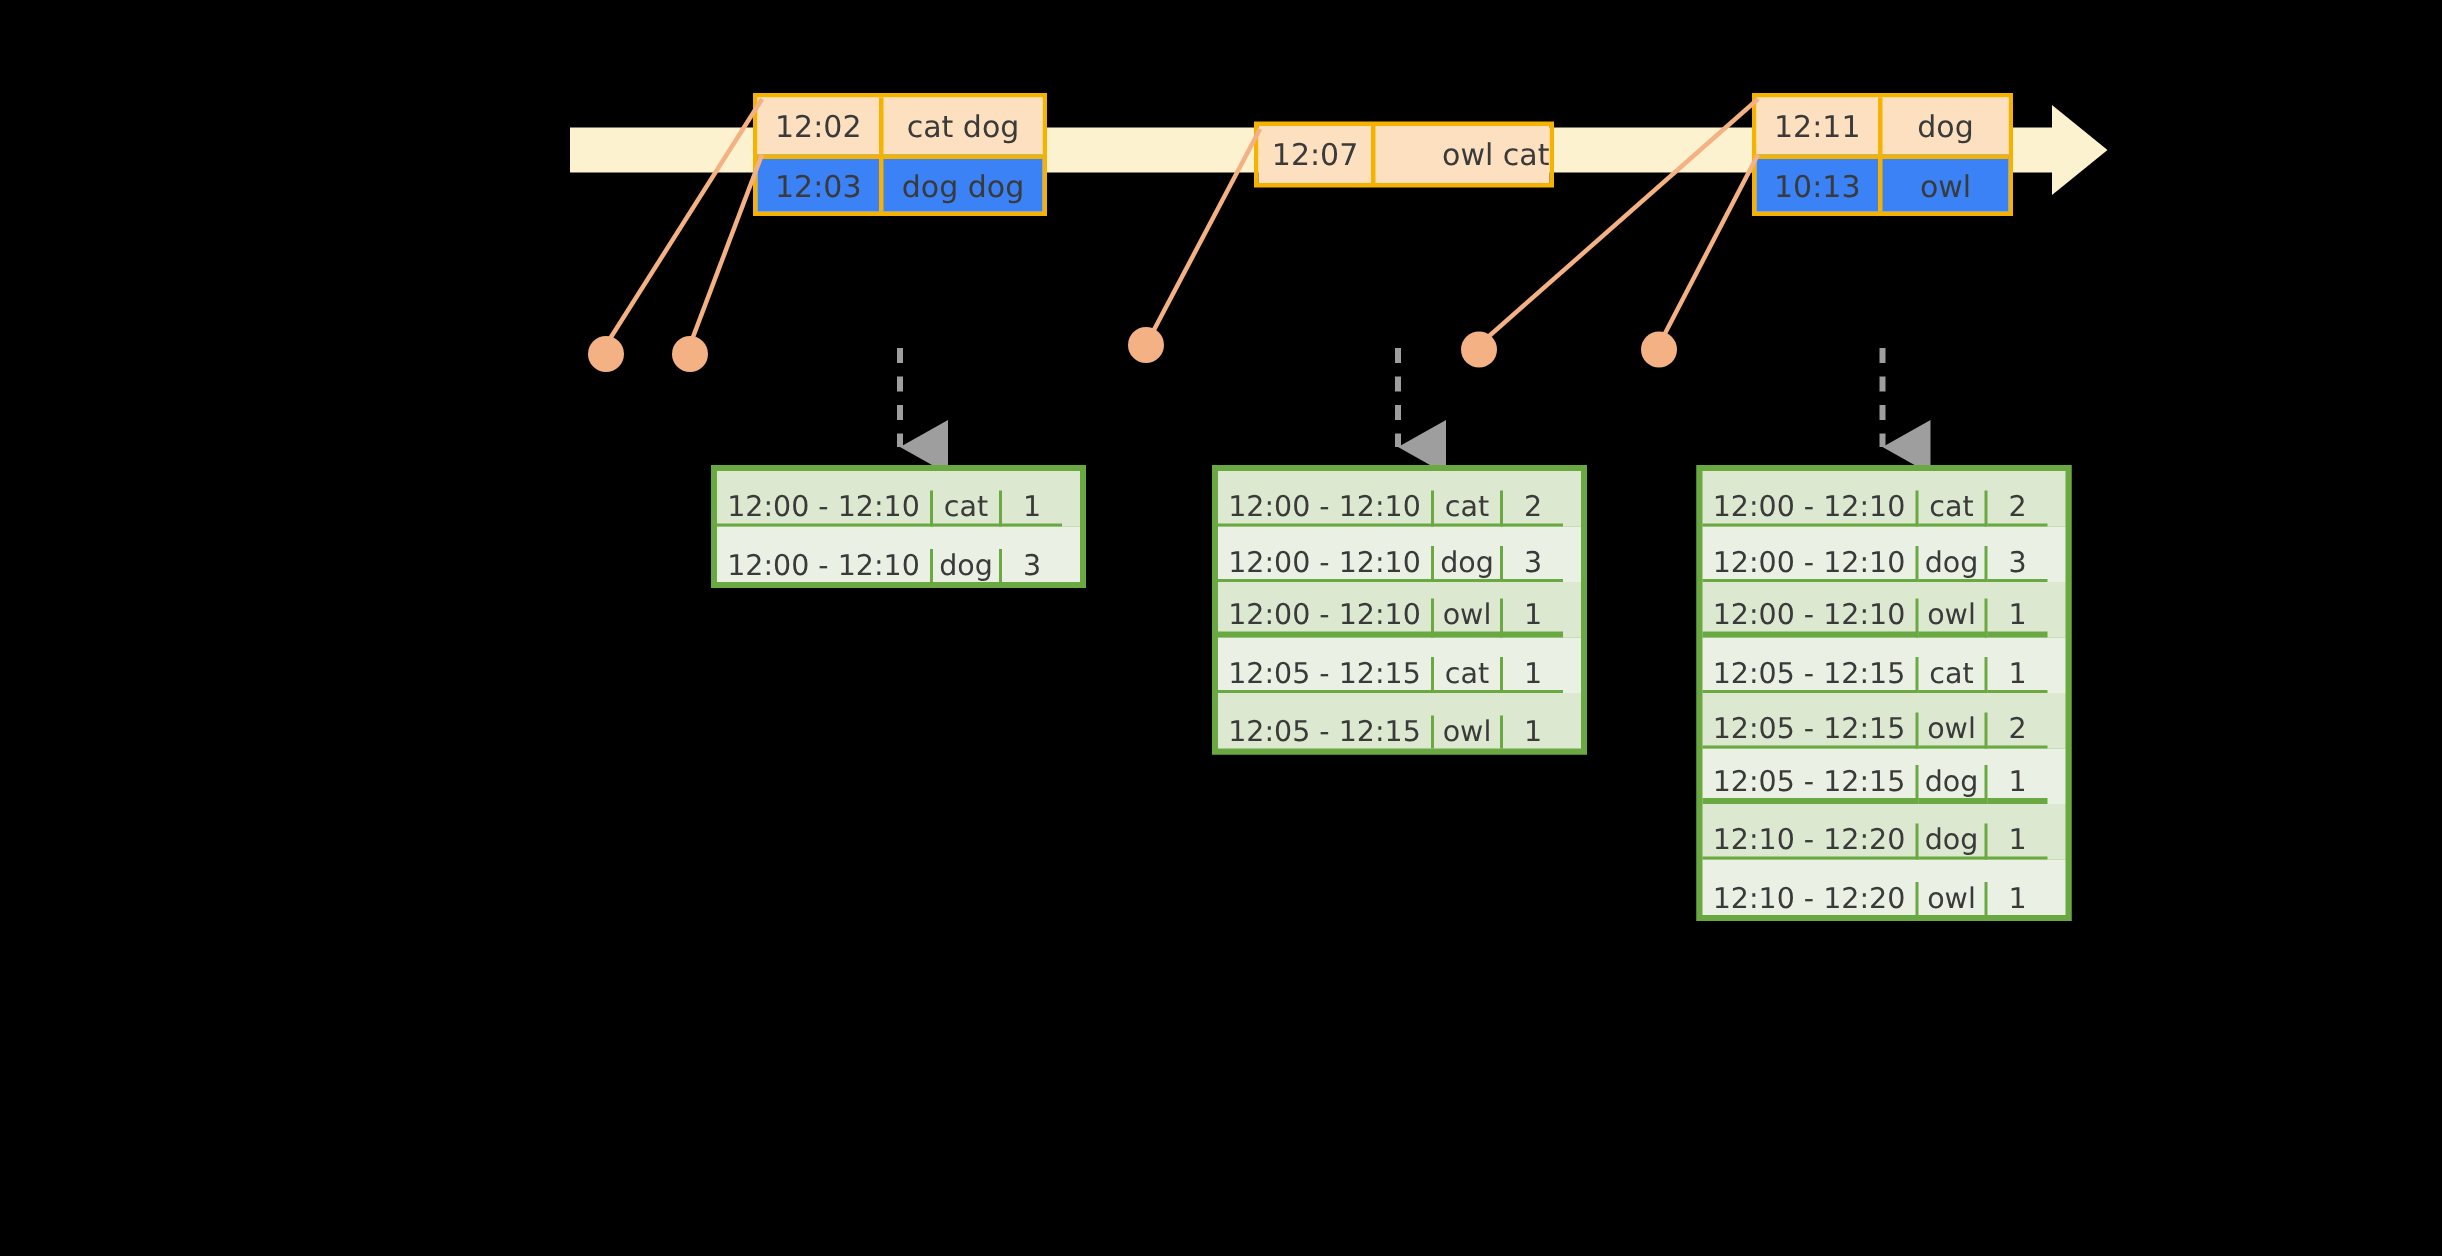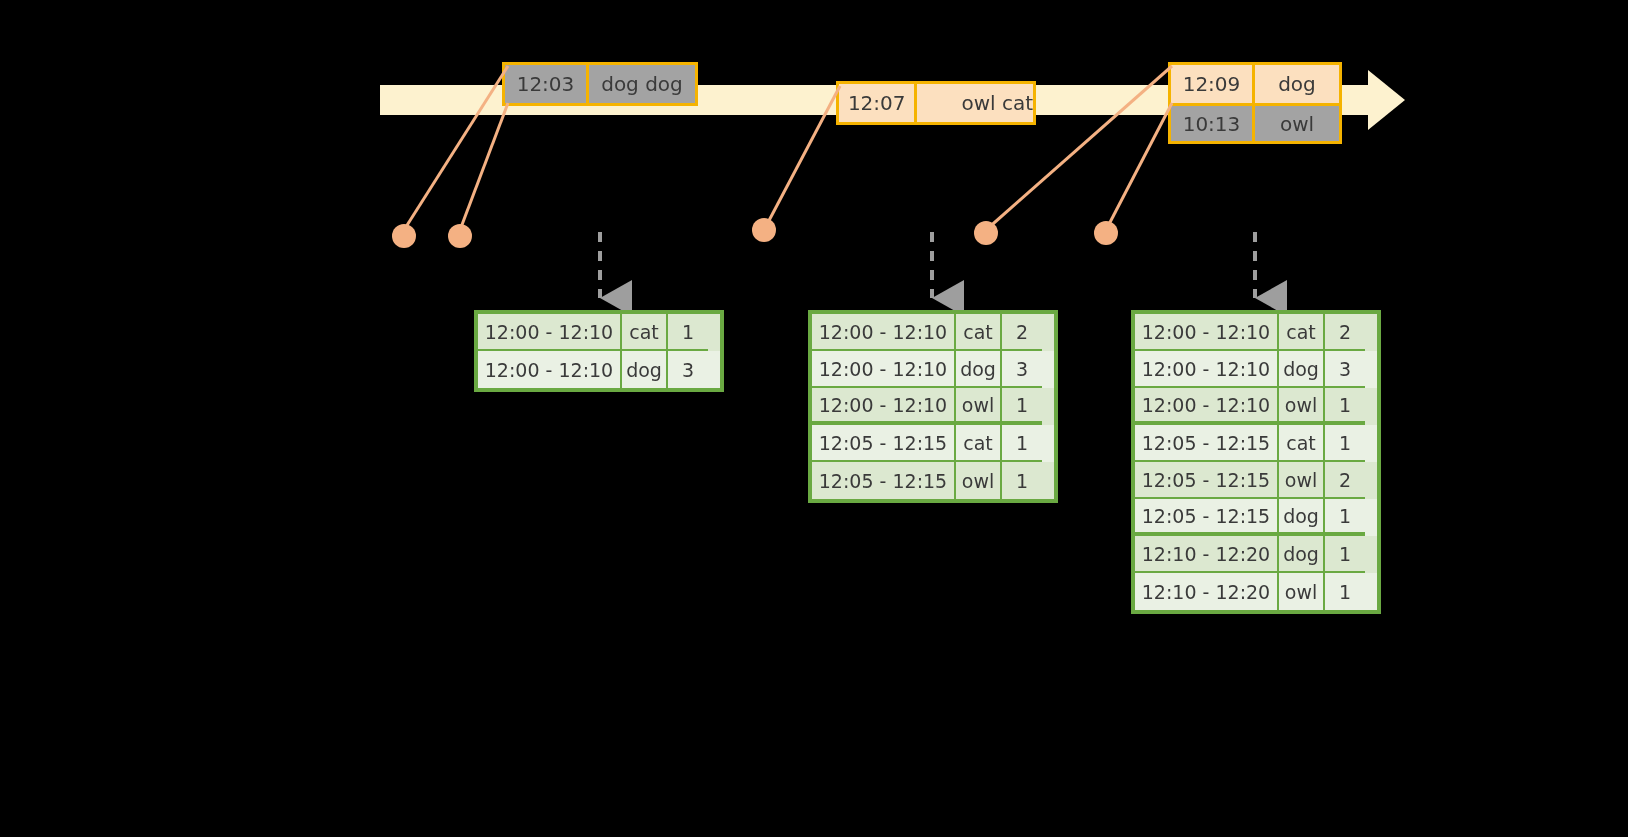--- a/index.html
+++ b/index.html
@@ -30,21 +30,21 @@
     box-sizing:border-box;
     background:#fdf2cf;
   }
   .evt-row{
     display:flex;
     height:38px;
     box-sizing:border-box;
   }
   .evt-row + .evt-row{border-top:3px solid #f5b300;}
   .evt-row.shade-a{background:#fce0bf;}
-  .evt-row.shade-b{background:#a3a3a3;}
+  .evt-row.shade-b{background:#3b82f6;}
   .evt-cell{
     display:flex;align-items:center;justify-content:center;
     font-size:20px;color:#3a3a3a;
     box-sizing:border-box;
     white-space:nowrap;
   }
   .evt-cell.t{width:84px;border-right:3px solid #f5b300;}
   .evt-cell.v{flex:1;}
 
   #evt1{left:502px;top:62px;width:196px;}
@@ -61,20 +61,21 @@
   .rtable{
     position:absolute;
     border:4px solid #6aa942;
     box-sizing:border-box;
     background:#6aa942;
   }
   .rrow{
     display:flex;
     height:37px;
     box-sizing:border-box;
+    align-items:flex-end;
   }
   .rrow.a{background:#dce8d0;}
   .rrow.b{background:#eaf1e4;}
   .rcell{
     display:flex;align-items:center;justify-content:center;
     font-size:19px;color:#3a3a3a;
     box-sizing:border-box;
     border-right:2px solid #6aa942;
     border-bottom:2px solid #6aa942;
     white-space:nowrap;
@@ -92,36 +93,40 @@
 </style>
 </head>
 <body>
 
 <div id="stage">
 
   <div class="timeline-bar"></div>
   <div class="timeline-head"></div>
 
   <div class="evt" id="evt1">
+    <div class="evt-row shade-a">
+      <div class="evt-cell t">12:02</div>
+      <div class="evt-cell v">cat dog</div>
+    </div>
     <div class="evt-row shade-b">
       <div class="evt-cell t">12:03</div>
       <div class="evt-cell v">dog dog</div>
     </div>
   </div>
 
   <div class="evt" id="evt2">
     <div class="evt-row shade-a">
       <div class="evt-cell t">12:07</div>
       <div class="evt-cell v">owl cat</div>
     </div>
   </div>
 
   <div class="evt" id="evt3">
     <div class="evt-row shade-a">
-      <div class="evt-cell t">12:09</div>
+      <div class="evt-cell t">12:11</div>
       <div class="evt-cell v">dog</div>
     </div>
     <div class="evt-row shade-b">
       <div class="evt-cell t">10:13</div>
       <div class="evt-cell v">owl</div>
     </div>
   </div>
 
   <svg id="connectors" viewBox="0 0 1628 837" xmlns="http://www.w3.org/2000/svg">
     <defs>

